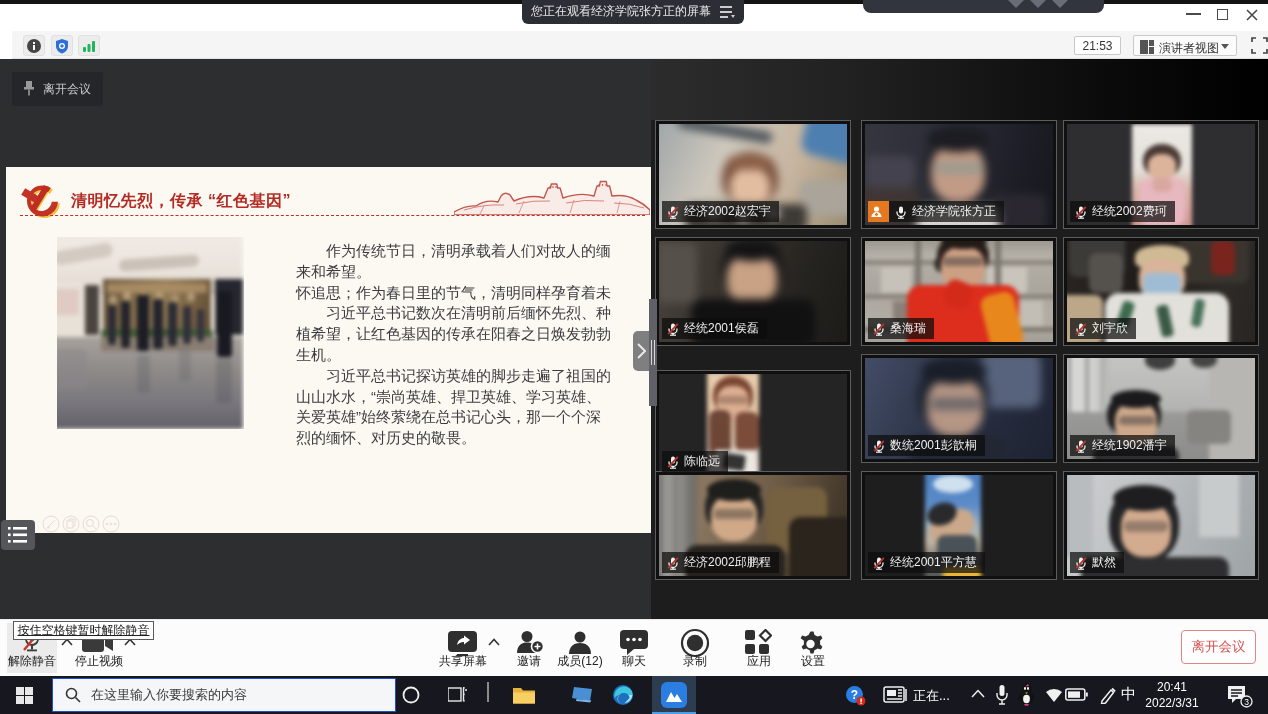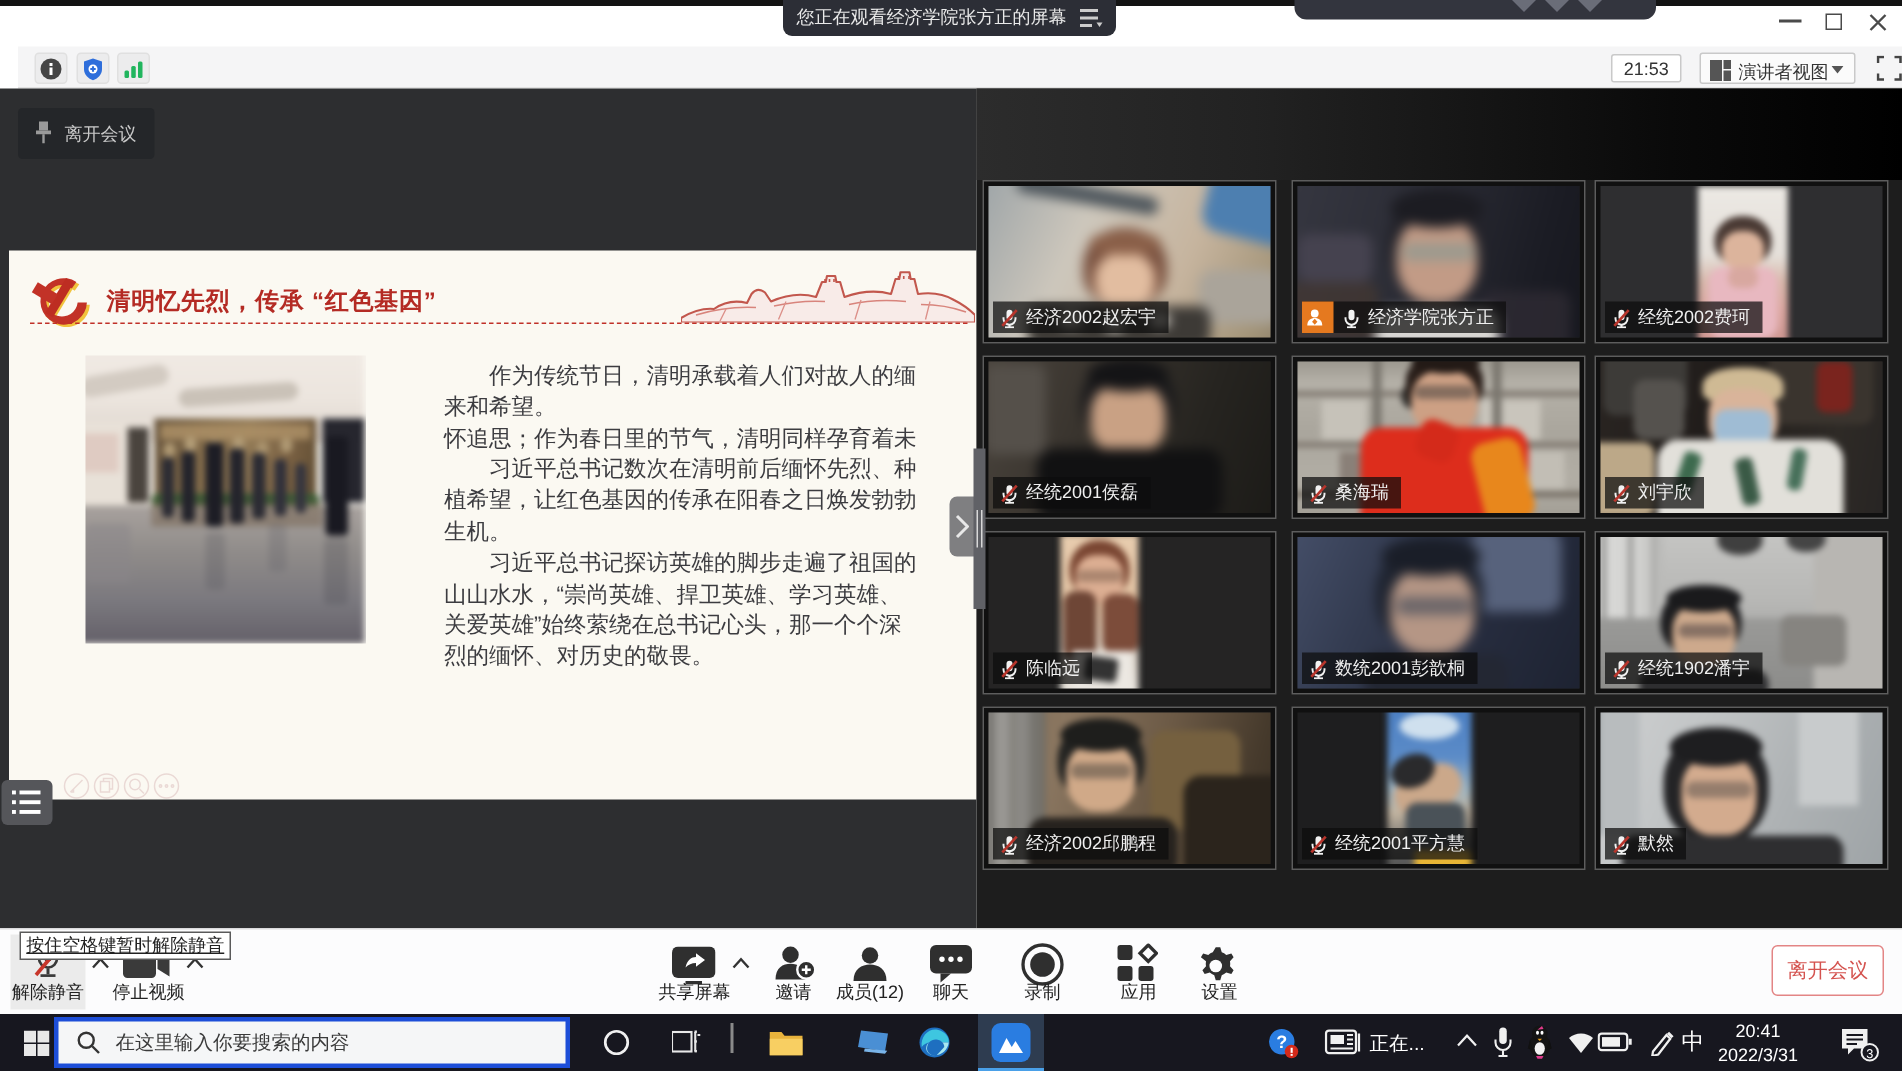--- a/index.html
+++ b/index.html
@@ -53,22 +53,22 @@
   
   #toolbar { left:0; top:619px; width:1268px; height:57px; background:#fcfcfd; border-top:1px solid #ececec;}
   .tlabel { position:absolute; top:33px; width:100%; text-align:center; font-size:12px; color:#222; }
   #tooltip { left:13px; top:1px; width:141px; height:19px; background:#fff; border:1px solid #5a5a5a;
      font-size:12px; color:#222; line-height:17px; text-align:center; z-index:9;text-decoration:underline; }
   #leave { left:1181px; top:10px; width:75px; height:34px; border:1px solid #e38585; border-radius:4px;
      color:#d4524e; font-size:13.5px; text-align:center; line-height:32px; background:#fff;}
 
   
   #taskbar { left:0; top:676px; width:1268px; height:38px; background:#17171f; }
-  #searchbox { position:absolute; left:36px; top:2px; width:344px; height:34px; background:#f5f6f7;
-     border:3px solid #1d4ed8; display:flex; align-items:center; }
+  #searchbox { position:absolute; left:52px; top:2px; width:344px; height:34px; background:#f5f6f7;
+     border:1px solid #1d4ed8; display:flex; align-items:center; }
   #searchbox span { color:#3a3a3a; font-size:13px; margin-left:10px; }
   .trayico { position:absolute; top:7px; color:#e8e8e8; }
   #clock { position:absolute; left:1140px; top:3px; width:64px; color:#fff; font-size:12px; text-align:center; line-height:16px;}
 </style>
 </head>
 <body>
 <div id="stage">
   <div class="abs" id="topstrip"></div>
   <div class="abs" id="titlebar"></div>
   <div class="abs" id="minipill"></div>
@@ -403,21 +403,21 @@
             <path d="M3 6.5 v1 a4 4 0 0 0 8 0 v-1" stroke="#f2f2f2" stroke-width="1.3" fill="none"></path>
             <rect x="6.3" y="11" width="1.4" height="2" fill="#f2f2f2"></rect>
             <rect x="4" y="12.6" width="6" height="1.2" fill="#f2f2f2"></rect>
             <path d="M2.2 12.2 L11.8 1.8" stroke="#b8352c" stroke-width="1.8"></path>
           </svg>
           <span>刘宇欣</span>
         </div>
    </div>
   </div>
 
-  <div class="tile" style="left:655px;top:354px">
+  <div class="tile" style="left:655px;top:370px">
    <div class="vid" style="background:#252424">
     <div class="bw2">
      <div style="position:absolute;left:56px;top:6px;width:52px;height:112px;background:linear-gradient(to bottom,#e8cdaf 0%,#e2c2a2 40%,#d8cfc4 72%,#efece6 100%)"></div>
      <div style="position:absolute;left:62px;top:10px;width:40px;height:40px;background:#7a4632;border-radius:48%"></div>
      <div style="position:absolute;left:66px;top:20px;width:32px;height:32px;background:#dcae92;border-radius:42%"></div>
      <div style="position:absolute;left:67px;top:30px;width:30px;height:8px;background:#8a6a58;opacity:0.6;border-radius:3px"></div>
      <div style="position:absolute;left:58px;top:44px;width:22px;height:46px;background:#6e4636;border-radius:8px"></div>
      <div style="position:absolute;left:84px;top:46px;width:24px;height:40px;background:#7c4c3a;border-radius:8px"></div>
      <div style="position:absolute;left:64px;top:84px;width:40px;height:30px;background:#ece8e2"></div>
      <div style="position:absolute;left:72px;top:88px;width:22px;height:16px;background:#333;border-radius:3px;transform:rotate(8deg)"></div>

